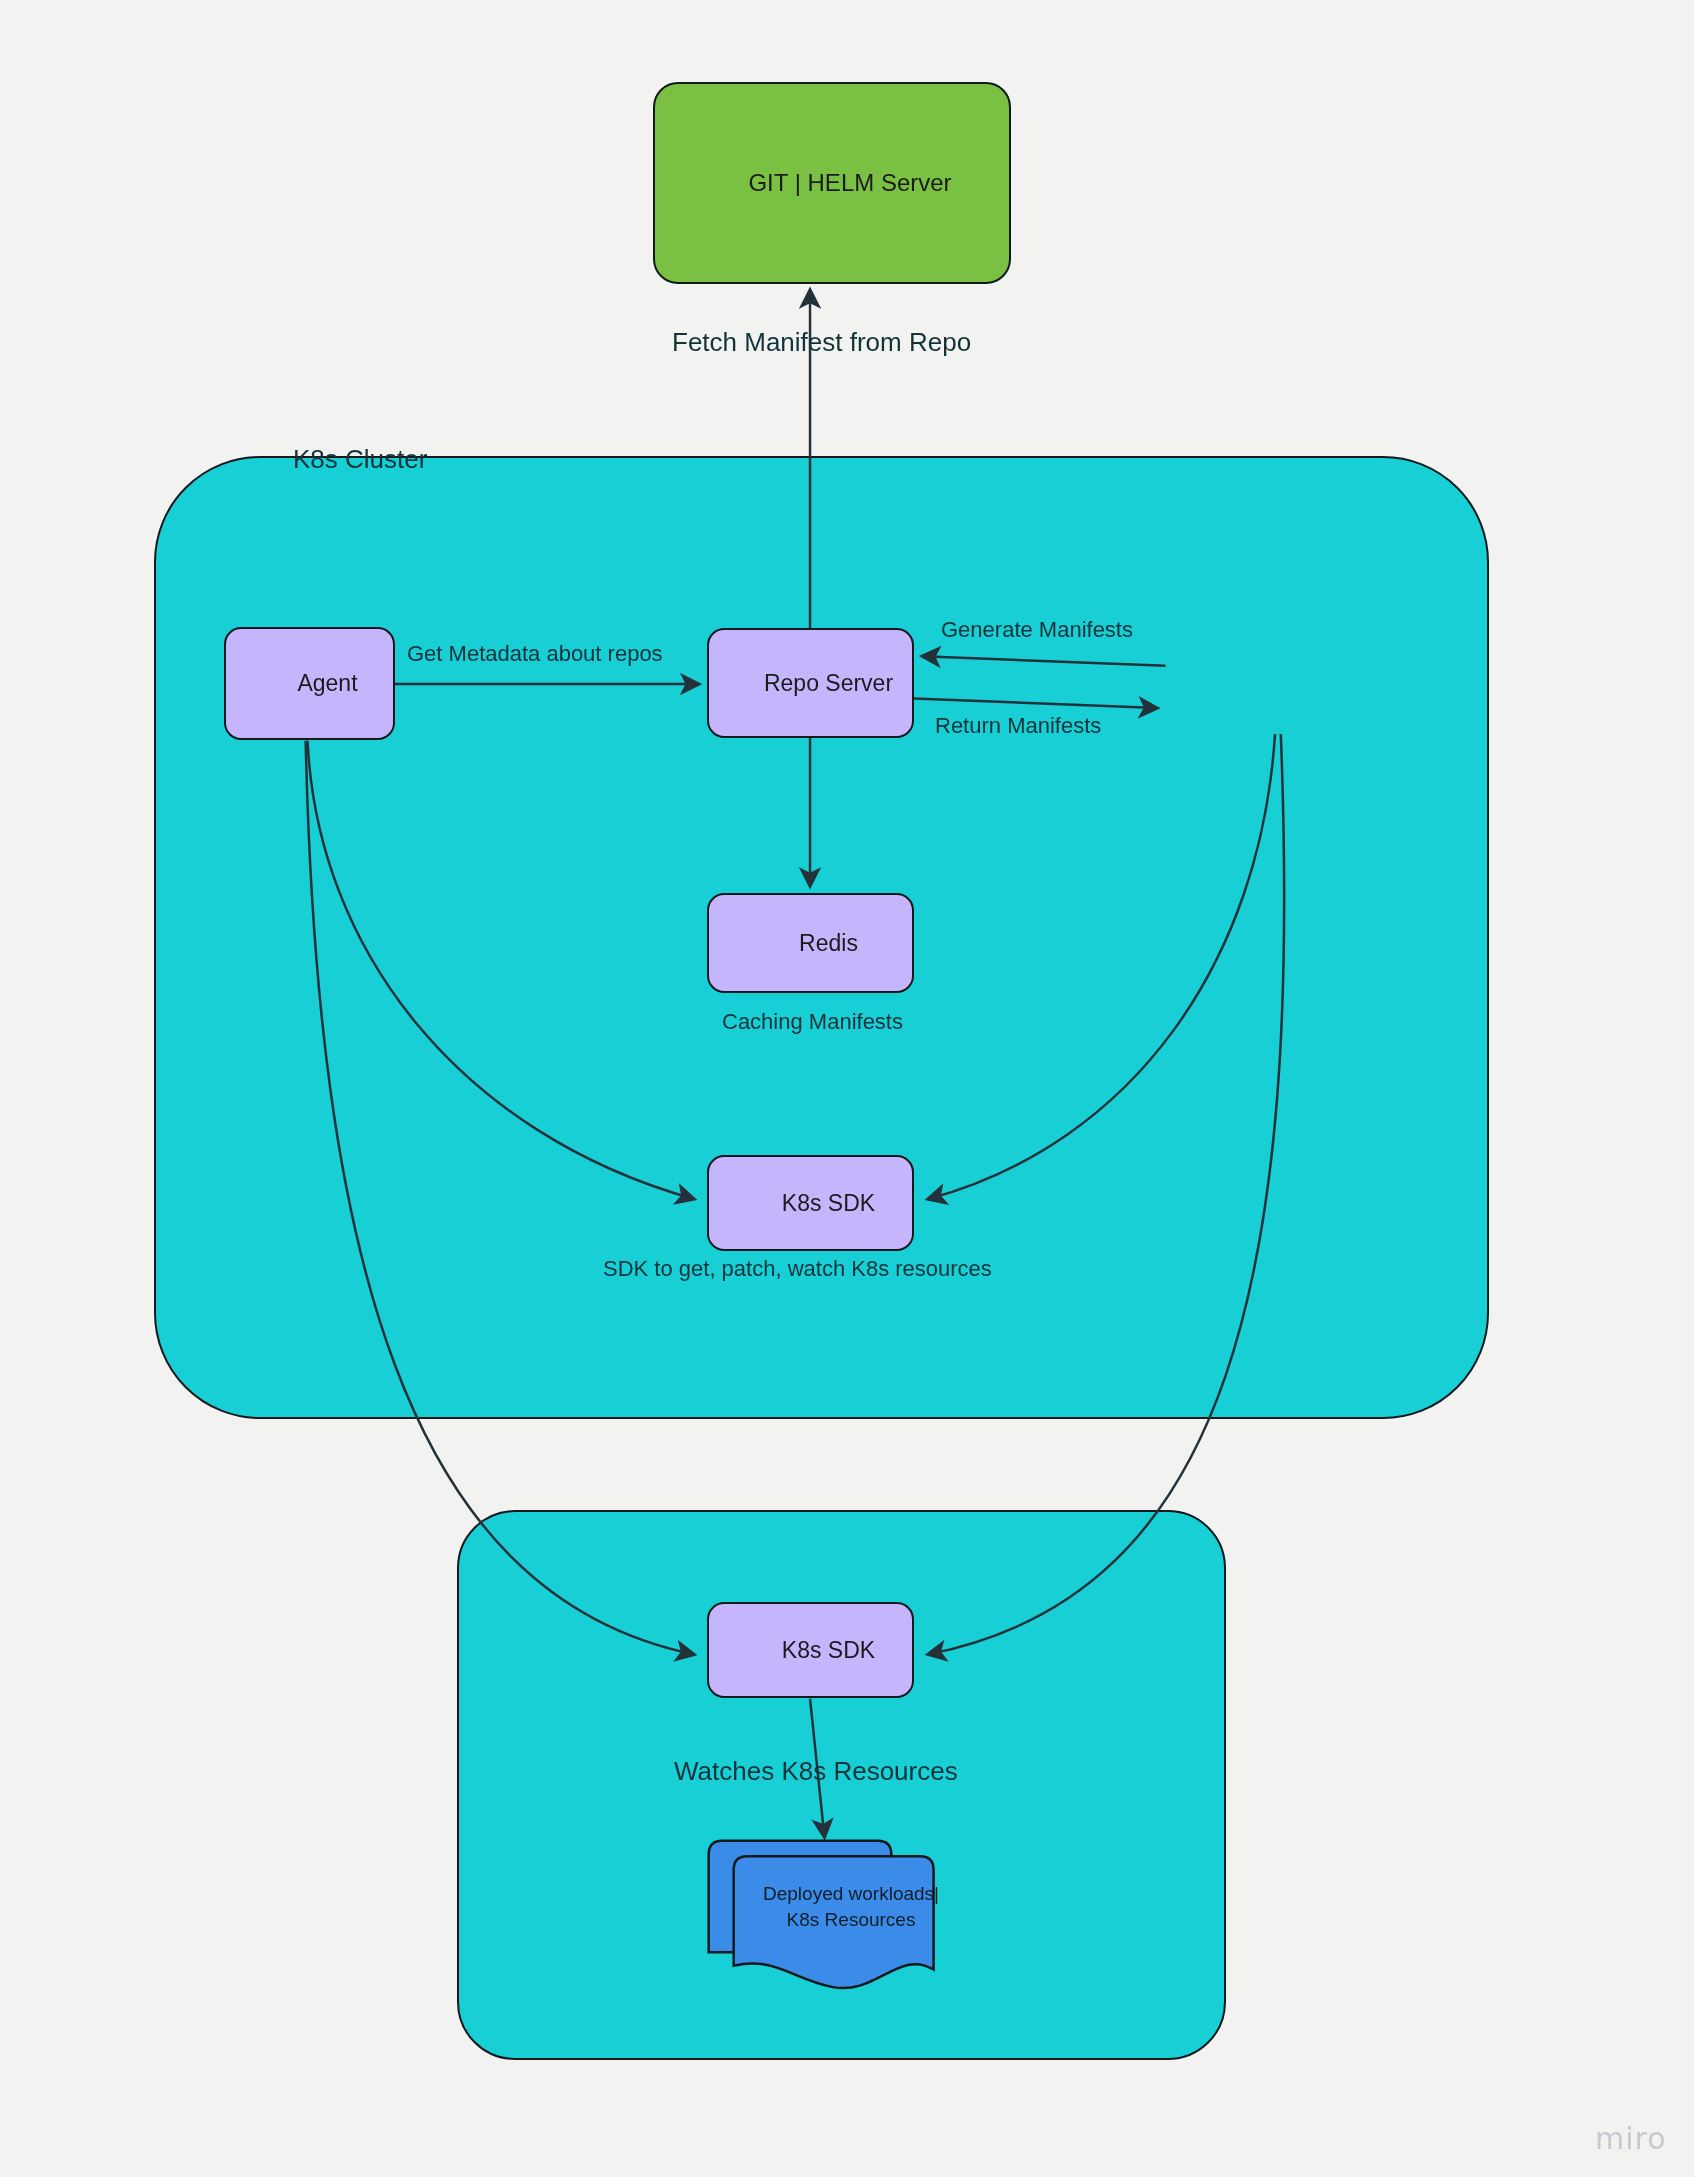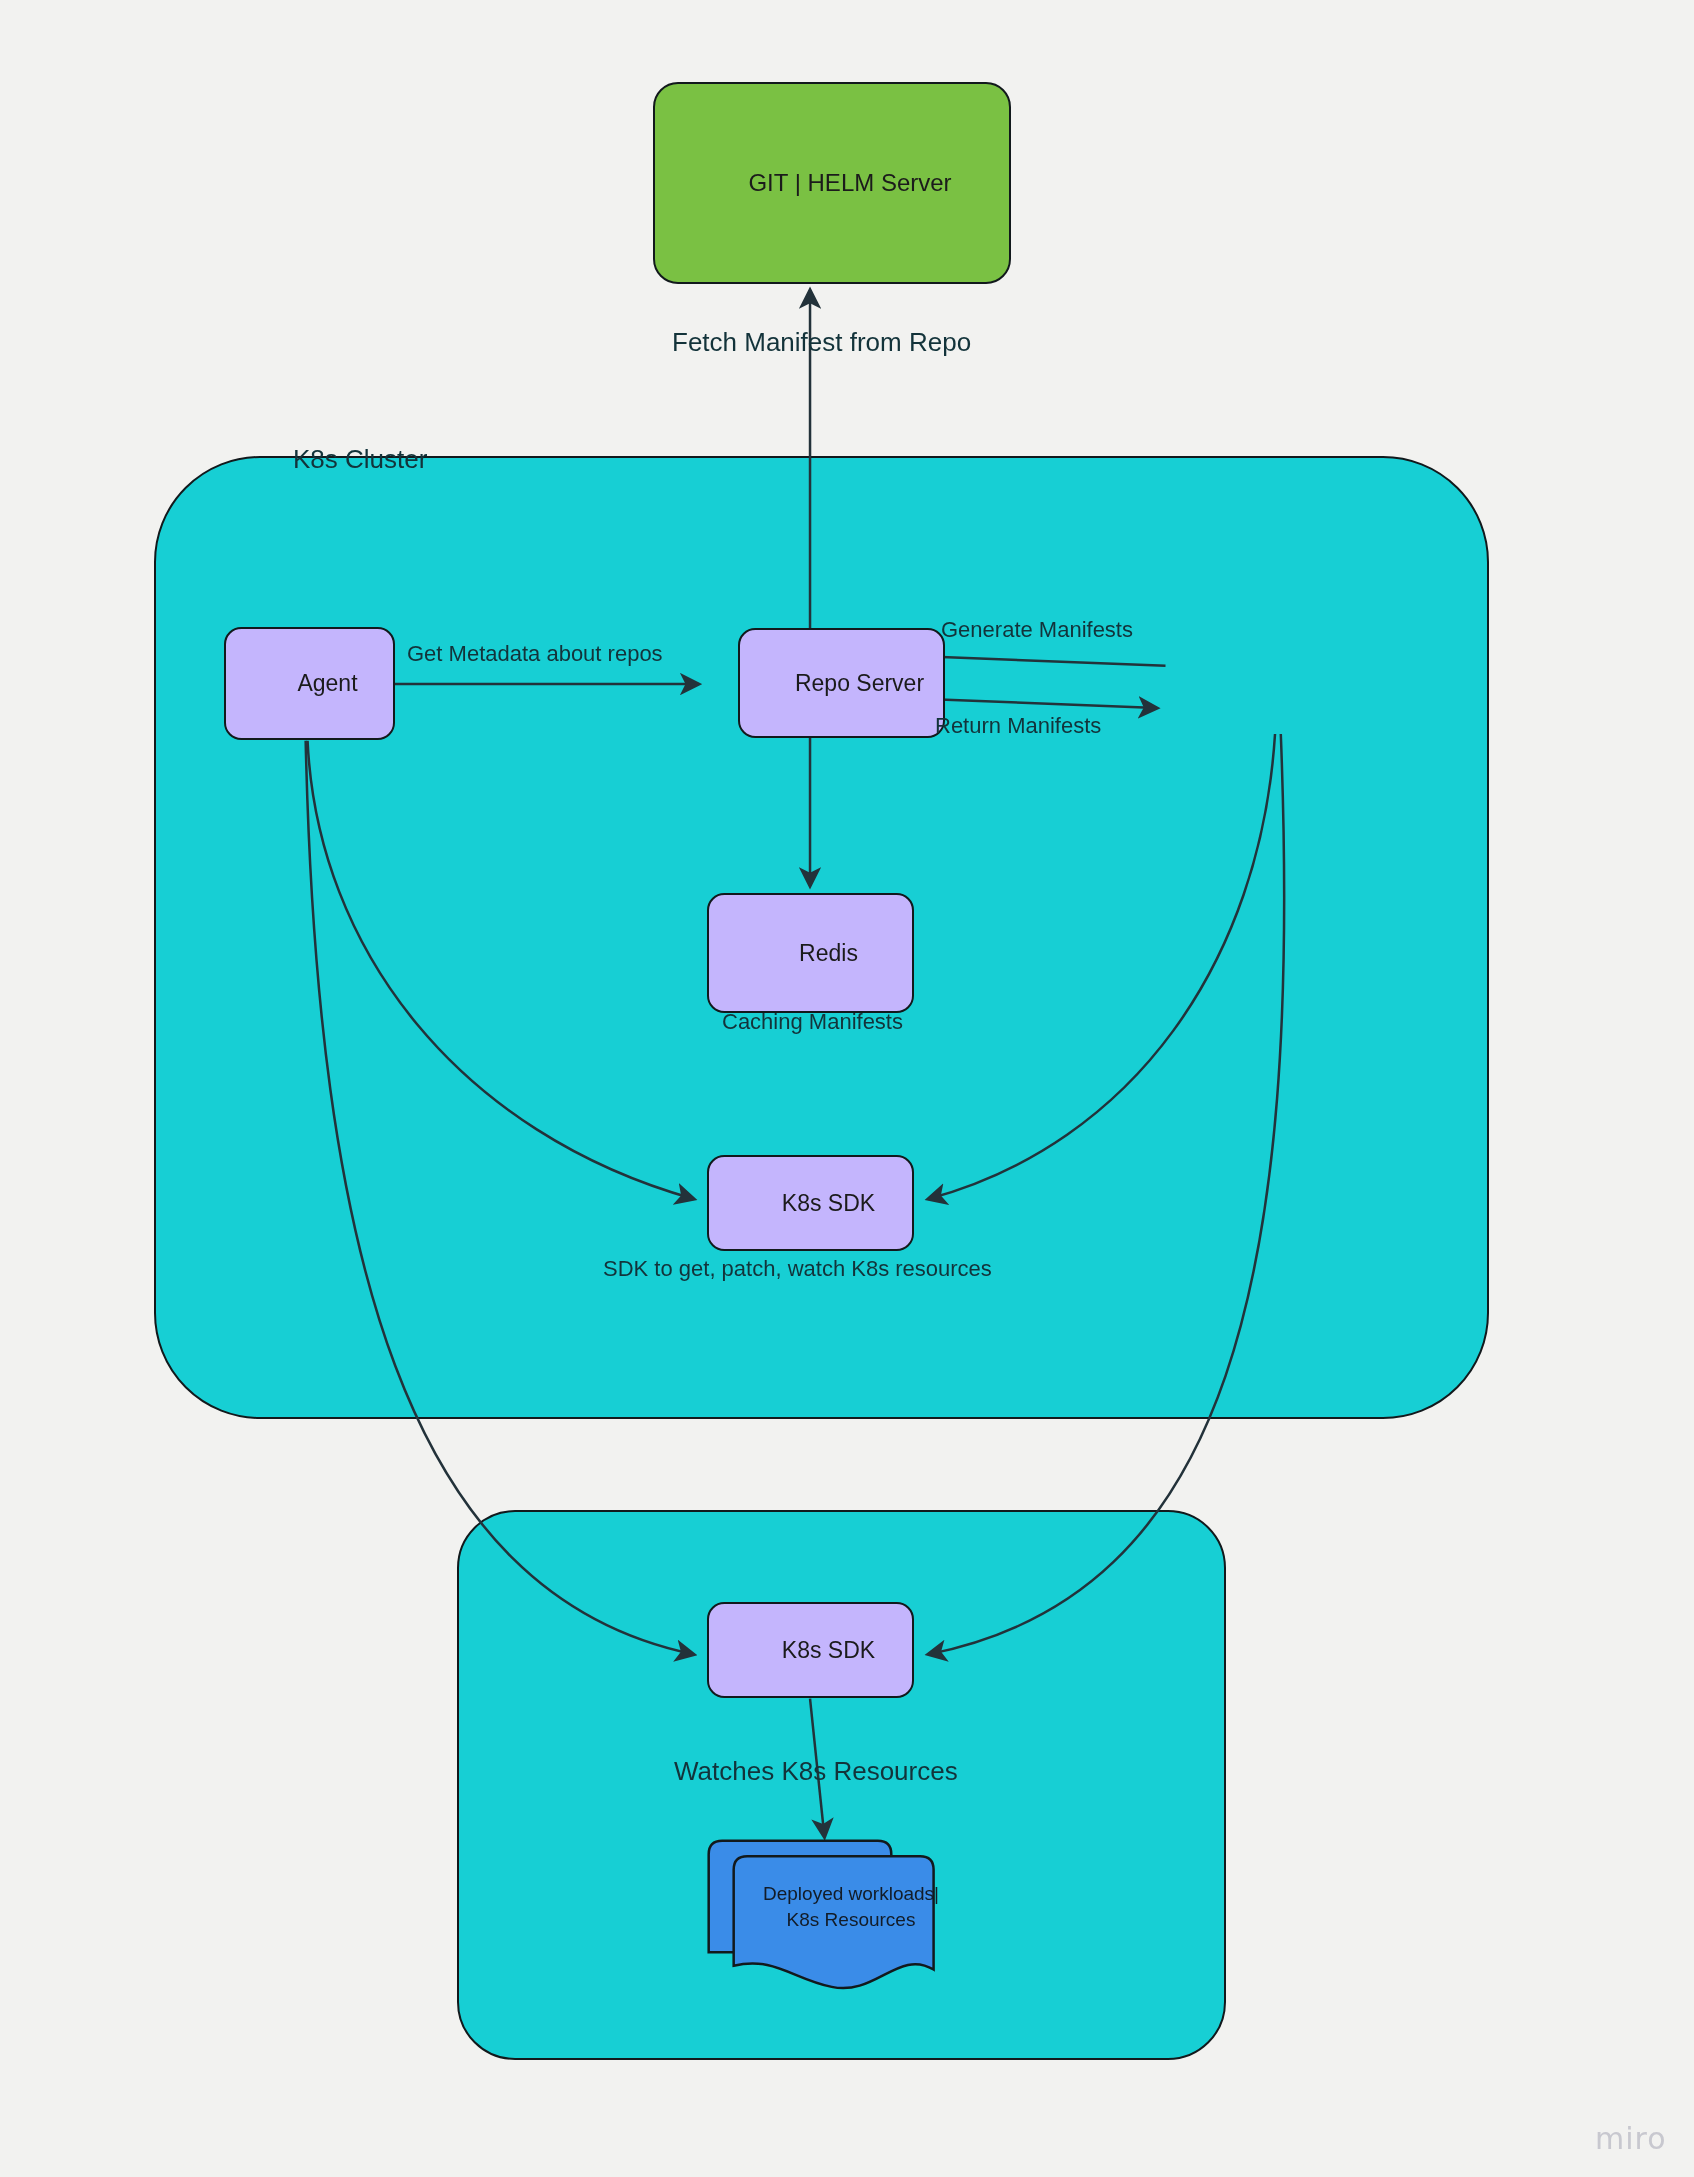--- a/index.html
+++ b/index.html
@@ -126,24 +126,24 @@
     <path d="M 843 1768 L 858 1912" fill="none" stroke="#23323a" stroke-width="2.6" marker-end="url(#arrow)"></path>
   </svg>
 
   <div class="cluster-label" style="left:293px; top:444px;">K8s Cluster</div>
 
 
   <div class="node node-green" style="left:653px; top:82px; width:358px; height:202px;">GIT | HELM Server</div>
 
   <div class="node node-yellow" style="left:224px; top:627px; width:171px; height:113px;">Agent</div>
 
-  <div class="node node-yellow" style="left:707px; top:628px; width:207px; height:110px;margin-left:31px;">Repo Server</div>
+  <div class="node node-yellow" style="left:707px; top:628px; width:207px; height:110px;">Repo Server</div>
 
 
-  <div class="node node-yellow" style="left:707px; top:893px; width:207px; height:120px;">Redis</div>
+  <div class="node node-yellow" style="left:707px; top:893px; width:207px; height:100px;">Redis</div>
 
   <div class="node node-yellow" style="left:707px; top:1155px; width:207px; height:96px;">K8s SDK</div>
 
   <div class="node node-yellow" style="left:707px; top:1602px; width:207px; height:96px;">K8s SDK</div>
 
   <div class="doc-stack" style="left:697px; top:1835px; width:255px; height:173px;">
     <svg width="255" height="173" viewBox="0 0 265 180">
 
       <path d="M 12 20 Q 12 6 26 6 L 188 6 Q 202 6 202 20 L 202 122 L 12 122 Z" fill="#3a8ce8" stroke="#12191c" stroke-width="2.6"></path>
 

